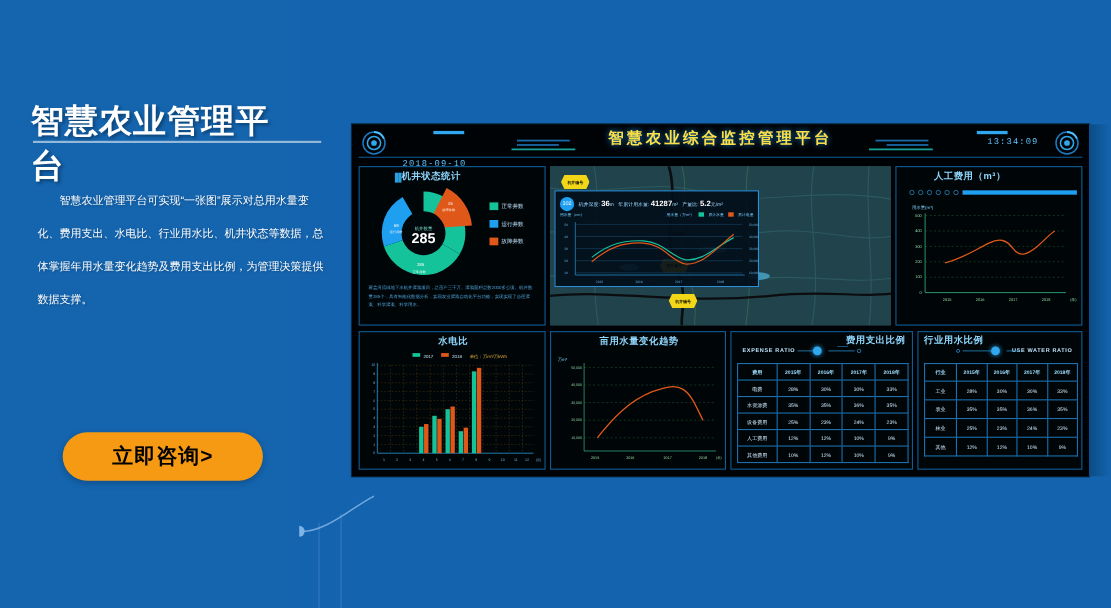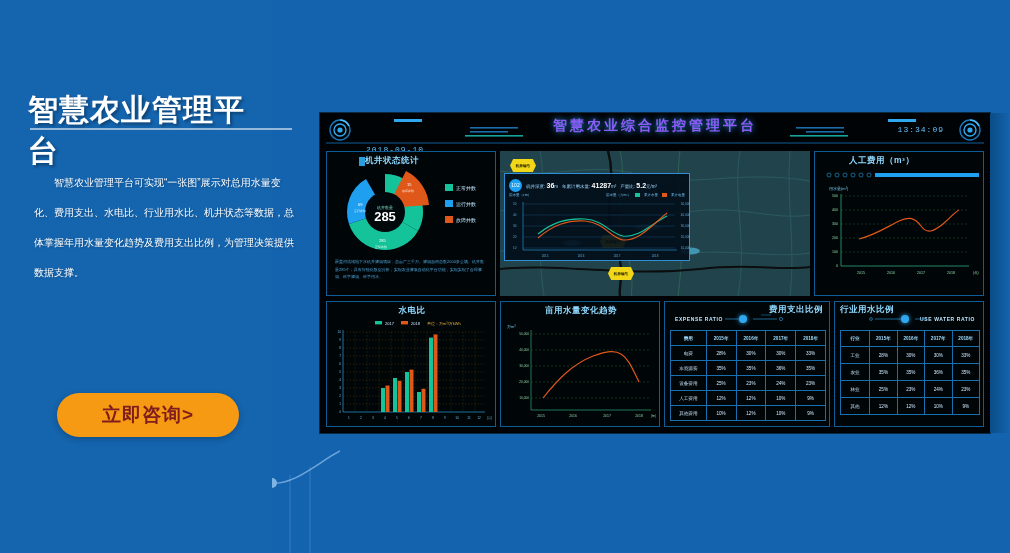--- a/index.html
+++ b/index.html
@@ -26,37 +26,37 @@
   }
   .promo-body {
     position:absolute; left:34px; top:168px; width:260px;
     font-size:10px; line-height:30px; color:#ffffff;
     text-indent:2em;
     text-shadow:1px 1px 2px rgba(0,0,0,.25);
   }
   .promo-btn {
     position:absolute; left:57px; top:393px; width:182px; height:44px;
     background:#f79a13; border-radius:23px; border:none;
-    color:#7f1d1d; font-size:19px; font-weight:bold;
+    color:#000000; font-size:19px; font-weight:bold;
     font-family:"Liberation Sans", sans-serif;
     cursor:pointer; letter-spacing:1px;
     box-shadow:0 2px 6px rgba(0,0,0,.22);
   }
   
   .wave-deco { position:absolute; left:0; bottom:0; width:340px; height:120px; z-index:3; }
   
   .dash {
     position:absolute; left:320px; top:113px; width:670px; height:320px;
     background:#000306; overflow:hidden;
     box-shadow:0 0 0 1px #0a2a44;
   }
   .dash-header { position:absolute; left:0; top:0; width:670px; height:34px; }
   .dash-title {
     position:absolute; left:0; top:4px; width:670px; text-align:center;
-    font-size:14px; font-weight:bold; color:#8b5cf6; letter-spacing:3px;
+    font-size:14px; font-weight:bold; color:#fde047; letter-spacing:3px;
     text-shadow:0 0 6px #1c86d0;
   }
   .dash-date {
     position:absolute; left:46px; top:12px; font-size:8px; color:#5fc6ff;
     letter-spacing:1px; font-family:"Liberation Mono", monospace;margin-top:20px;
   }
   .dash-time {
     position:absolute; right:46px; top:12px; font-size:8px; color:#5fc6ff;
     letter-spacing:1px; font-family:"Liberation Mono", monospace;
   }

